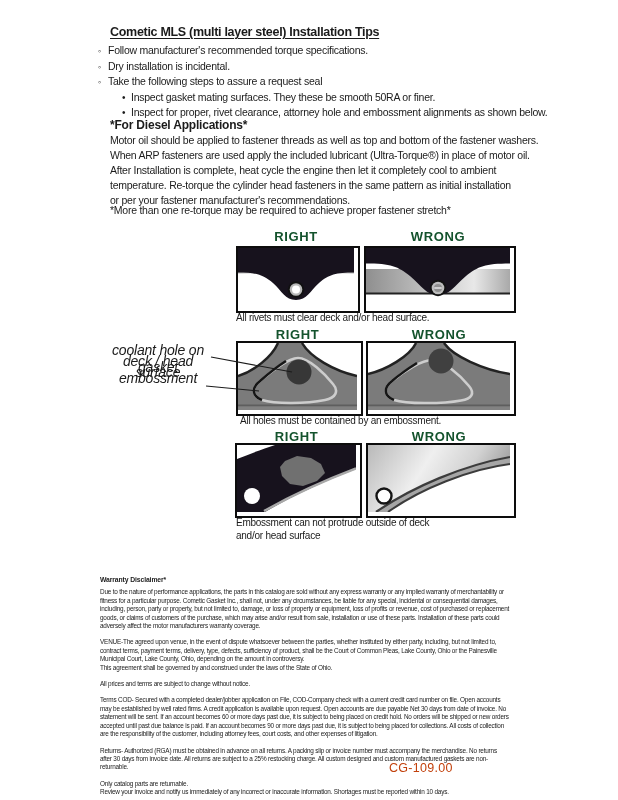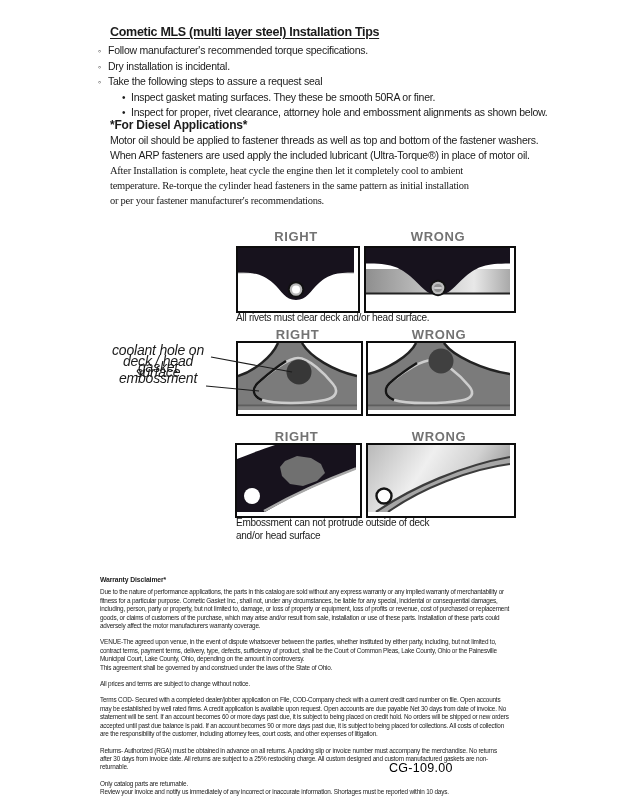--- a/index.html
+++ b/index.html
@@ -14,33 +14,33 @@
     text-decoration:underline;text-underline-offset:2px;
   }
   .tips{left:98px;top:43px;font-size:10.5px;letter-spacing:-0.25px;line-height:14.5px;}
   .tip-row{display:flex;align-items:baseline;white-space:nowrap;}
   .tip-row .mk{width:10px;font-size:9px;flex:0 0 10px;}
   .tip-sub{margin-left:24px;}
   .tip-sub .mk{width:9px;flex:0 0 9px;font-size:10px;}
   .diesel-h{left:110px;top:118px;font-size:12px;font-weight:bold;letter-spacing:-0.2px;text-align:right;}
   .bodytxt{font-size:10.5px;letter-spacing:-0.25px;line-height:15px;white-space:pre-line;}
   .p1{left:110px;top:133px;width:440px;}
-  .p2{left:110px;top:163px;width:440px;font-family:Liberation Serif, serif;}
+  .p2{left:110px;top:163px;width:440px;}
   .note{left:110px;top:204px;width:440px;font-size:10.5px;letter-spacing:-0.25px;}
   
-  .dlabel{font-size:13px;font-weight:bold;letter-spacing:0.6px;color:#737373;text-align:center;}
+  .dlabel{font-size:13px;font-weight:bold;letter-spacing:0.6px;color:#14532d;text-align:center;}
   .dbox{border:2px solid #0d0d0d;background:#fff;line-height:0;}
   .dcap{font-size:10px;font-weight:normal;letter-spacing:-0.25px;line-height:12.5px;white-space:pre-line;}
   .callout{font-size:14px;letter-spacing:-0.2px;line-height:11px;text-align:center;white-space:pre-line;font-style:italic;}
   .overlay{left:0;top:0;pointer-events:none;z-index:6;}
   
   .disc{left:100px;top:576px;width:410px;font-size:6.4px;letter-spacing:-0.2px;line-height:8.4px;}
   .disc h4{margin:0 0 4px 0;font-size:6.8px;letter-spacing:-0.1px;}
   .disc p{margin:0 0 8px 0;white-space:pre-line;}
-  .pageno{left:389px;top:761px;font-size:12.5px;letter-spacing:0.3px;color:#000000;}
+  .pageno{left:389px;top:761px;font-size:12.5px;letter-spacing:0.3px;color:#c2410c;}
 </style>
 </head>
 <body>
 
 <div class="page">
 
   <div class="abs title">Cometic MLS (multi layer steel) Installation Tips</div>
 
   <div class="abs tips">
     <div class="tip-row">
@@ -64,20 +64,21 @@
       <span>Inspect for proper, rivet clearance, attorney hole and embossment alignments as shown below.</span>
     </div>
   </div>
 
   <div class="abs diesel-h">*For Diesel Applications*</div>
   <div class="abs bodytxt p1">Motor oil should be applied to fastener threads as well as top and bottom of the fastener washers.
 When ARP fasteners are used apply the included lubricant (Ultra-Torque®) in place of motor oil.</div>
   <div class="abs bodytxt p2">After Installation is complete, heat cycle the engine then let it completely cool to ambient
 temperature. Re-torque the cylinder head fasteners in the same pattern as initial installation
 or per your fastener manufacturer's recommendations.</div>
+  <div class="abs note">*More than one re-torque may be required to achieve proper fastener stretch*</div>
 
   <div class="abs dlabel" style="left:236px;top:229px;width:120px;">RIGHT</div>
   <div class="abs dlabel" style="left:364px;top:229px;width:148px;">WRONG</div>
 
   <div class="abs dbox" style="left:236px;top:246px;width:120px;height:63px;">
     <svg width="116" height="59" viewBox="0 0 116 59">
       <rect width="116" height="59" fill="#ffffff"></rect>
       <polygon points="0,20 30,25 0,25.5" fill="#b3b3b3"></polygon>
       <polygon points="116,20 86,25 116,25.5" fill="#b3b3b3"></polygon>
       <path d="M0,0 H116 V24.5 C98,24.5 91,26.5 81,35 C72,43 69,52 58,52 C47,52 44,43 35,35 C25,26.5 18,24.5 0,24.5 Z" fill="#17121d"></path>
@@ -140,20 +141,21 @@
       <path d="M0,0 H48 C42,13 18,27 0,31 Z" fill="#ffffff"></path>
       <path d="M142,0 H76 C85,13 115,27 142,31 Z" fill="#ffffff"></path>
       <path d="M48,0 C42,13 18,27 0,31" stroke="#222222" stroke-width="2.5" fill="none"></path>
       <path d="M76,0 C85,13 115,27 142,31" stroke="#222222" stroke-width="2.5" fill="none"></path>
       <path d="M26,57 C16,53 15,45 24,38 C36,28 54,17 64,17 C75,17 93,33 101,43 C107,50 104,56 93,57.5 C74,61 38,61 26,57 Z" fill="none" stroke-width="2.6" stroke="#cdcdcd"></path>
       <path d="M26,57 C16,53 15,45 24,38 C31,32 41,25 49,20" fill="none" stroke="#161616" stroke-width="2.6"></path>
       <circle cx="73" cy="18" r="12.5" fill="#404040"></circle>
     </svg>
   </div>
 
+  <div class="abs dcap" style="left:240px;top:415px;width:300px;">All holes must be contained by an embossment.</div>
 
   <div class="abs dlabel" style="left:235px;top:429px;width:123px;">RIGHT</div>
   <div class="abs dlabel" style="left:366px;top:429px;width:146px;">WRONG</div>
 
   <div class="abs dbox" style="left:235px;top:443px;width:123px;height:71px;">
     <svg width="119" height="67" viewBox="0 0 119 67">
       <rect width="119" height="67" fill="#ffffff"></rect>
       <path d="M0,14 C12,9 26,4 38,0 H119 V24 C90,35 55,51 28,67 H0 Z" fill="#17121d"></path>
       <path d="M119,23.5 C90,34.5 55,50.5 27,66" stroke="#a9a9a9" stroke-width="2.5" fill="none"></path>
       <path d="M48,16 L60,11 74,13 84,19 88,28 80,36 66,41 53,39 45,31 43,22 Z" fill="#707070"></path>

